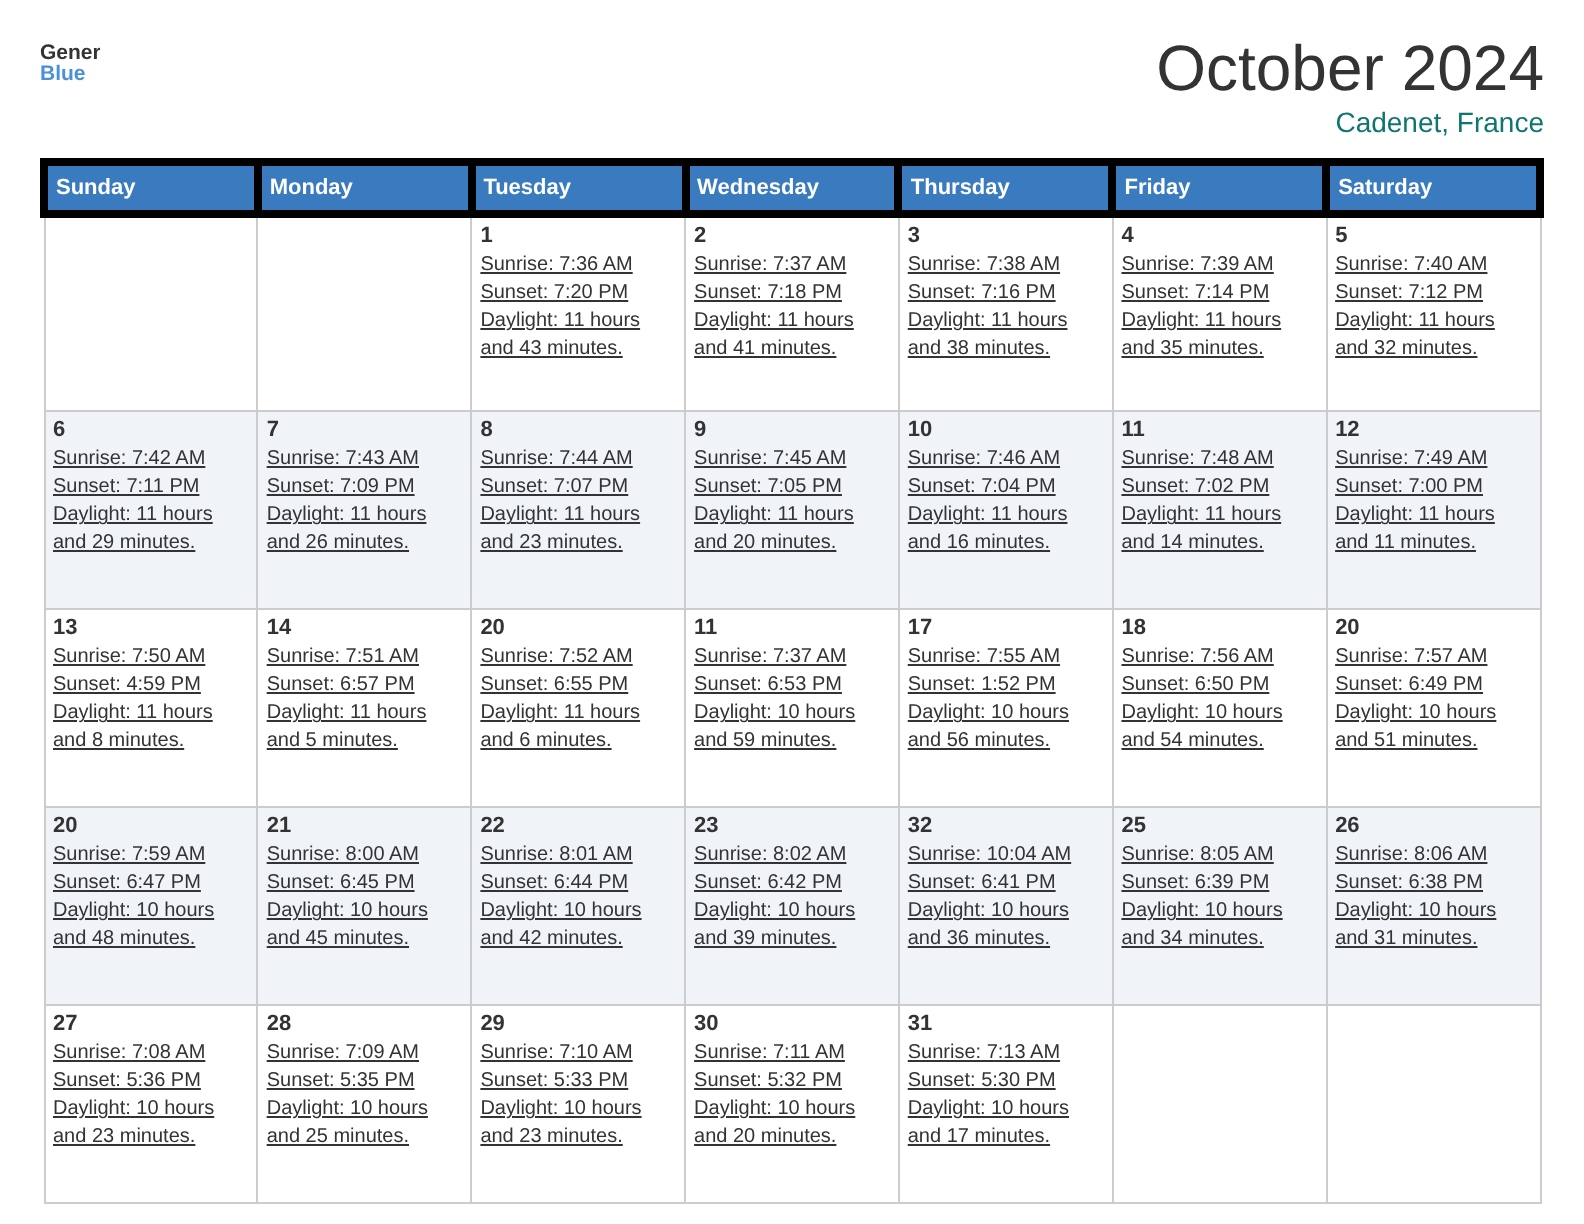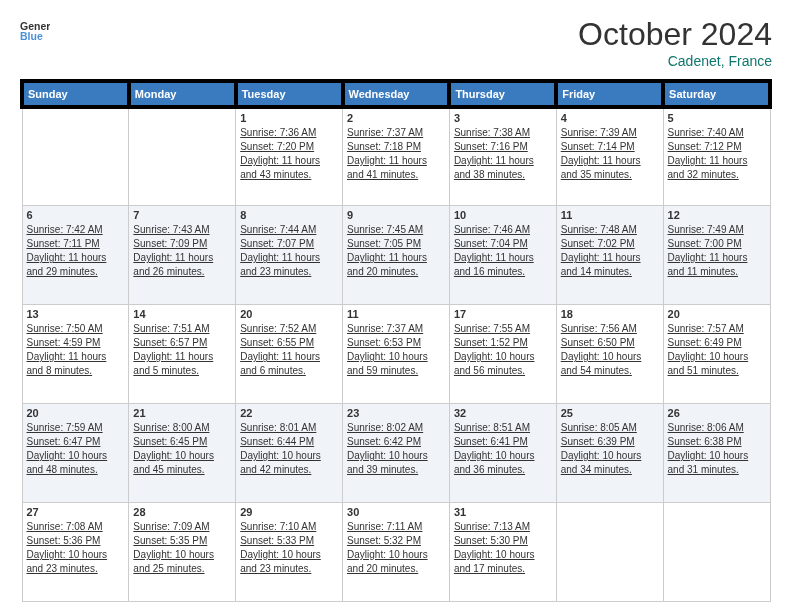--- a/index.html
+++ b/index.html
@@ -309,21 +309,21 @@
           <span class="day-num">23</span>
           <div class="day-info">
             <span>Sunrise: 8:02 AM</span><br>
             <span>Sunset: 6:42 PM</span><br>
             <span>Daylight: 10 hours and 39 minutes.</span>
           </div>
         </td>
           <td>
           <span class="day-num">32</span>
           <div class="day-info">
-            <span>Sunrise: 8:51 AM</span><br>
+            <span>Sunrise: 10:04 AM</span><br>
             <span>Sunset: 6:41 PM</span><br>
             <span>Daylight: 10 hours and 36 minutes.</span>
           </div>
         </td>
           <td>
           <span class="day-num">25</span>
           <div class="day-info">
             <span>Sunrise: 8:05 AM</span><br>
             <span>Sunset: 6:39 PM</span><br>
             <span>Daylight: 10 hours and 34 minutes.</span>

